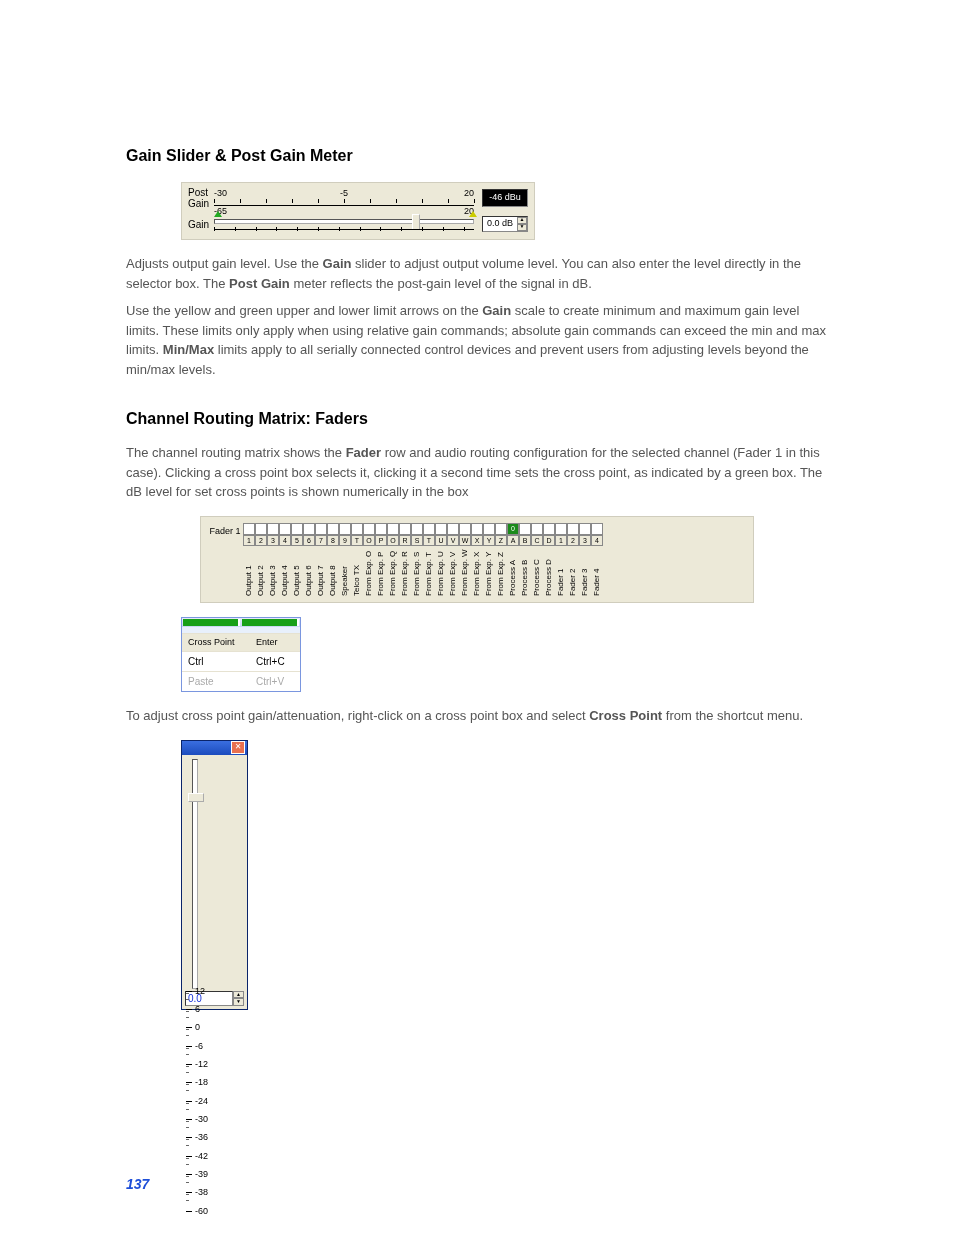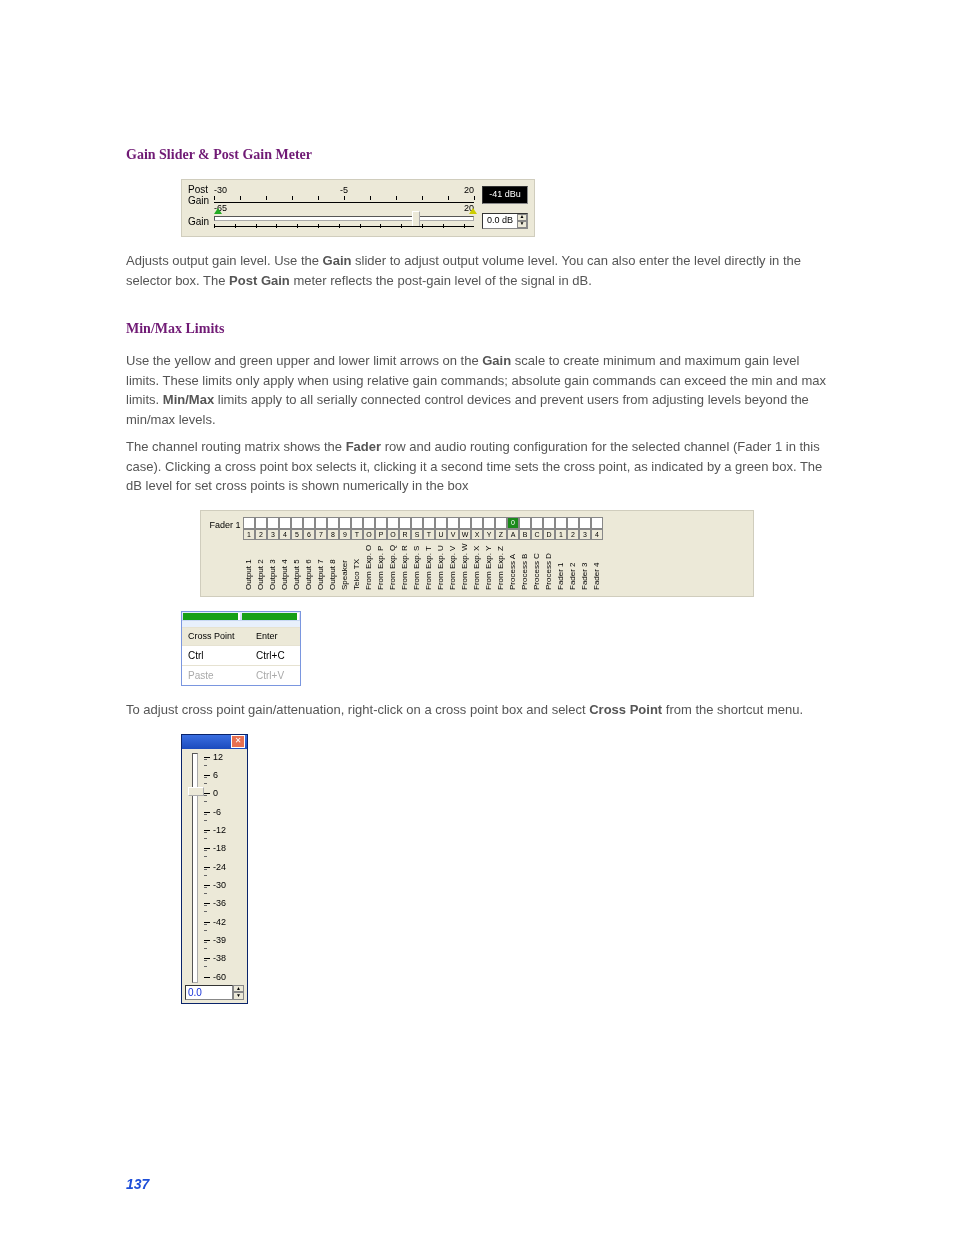--- a/index.html
+++ b/index.html
@@ -12,25 +12,24 @@
     line-height: 1.5;
   }
   .page {
     width: 954px;
     min-height: 1235px;
     box-sizing: border-box;
     padding: 120px 126px 40px 126px;
     position: relative;
   }
   .h2 {
-    color: #701a75;
+    color: #000000;
     font-weight: bold;
-    font-size: 14px;
+    font-size: 16px;
     margin: 28px 0 12px 0;
-    font-family: Liberation Serif, serif;
   }
   .h2.first {
     margin-top: 24px;
   }
   .body-text {
     color: #555;
     margin: 8px 0 8px 0;
   }
   .body-text b {
     color: #555;
@@ -286,20 +285,21 @@
     background: #e87050;
     border: 1px solid #fff;
     color: #fff;
     font-size: 8px;
     line-height: 9px;
     text-align: center;
   }
   .cpa-body {
     display: flex;
     padding: 4px 4px 2px 4px;
+    flex-direction: column;
   }
   .cpa-track-col {
     width: 18px;
     position: relative;
     height: 228px;
     display: flex;
     justify-content: center;
   }
   .cpa-track {
     width: 4px;
@@ -393,21 +393,21 @@
           <div class="scaletick" style="left:20%"></div>
           <div class="scaletick" style="left:30%"></div>
           <div class="scaletick" style="left:40%"></div>
           <div class="scaletick" style="left:50%"></div>
           <div class="scaletick" style="left:60%"></div>
           <div class="scaletick" style="left:70%"></div>
           <div class="scaletick" style="left:80%"></div>
           <div class="scaletick" style="left:90%"></div>
           <div class="scaletick" style="left:100%"></div>
         </div>
-        <div class="meterbox">-41 dBu</div>
+        <div class="meterbox">-46 dBu</div>
       </div>
       <div class="gain-row" style="margin-top:4px;">
         <div class="gain-lbl">Gain</div>
         <div class="gain-scale">
           <span class="scalelab l0" style="top:-8px">-65</span>
           <span class="scalelab l2" style="top:-8px">20</span>
           <div class="slider-track"></div>
           <div class="limit-arrow limit-green" style="left:0%"></div>
           <div class="limit-arrow limit-yellow" style="left:98%"></div>
           <div class="slider-thumb" style="left:76%"></div>
@@ -434,26 +434,26 @@
             </div>
         </div>
       </div>
     </div>
   </div>
 
   <p class="body-text">
     <span>Adjusts output gain level. Use the </span><b>Gain</b><span> slider to adjust output volume level. You can also enter the level directly in the selector box. The </span><b>Post Gain</b><span> meter reflects the post-gain level of the signal in dB.</span>
   </p>
 
-  <div class="h2">Min/Max Limits</div>
 
   <p class="body-text">
     <span>Use the yellow and green upper and lower limit arrows on the </span><b>Gain</b><span> scale to create minimum and maximum gain level limits. These limits only apply when using relative gain commands; absolute gain commands can exceed the min and max limits. </span><b>Min/Max</b><span> limits apply to all serially connected control devices and prevent users from adjusting levels beyond the min/max levels.</span>
   </p>
 
+  <div class="h2">Channel Routing Matrix: Faders</div>
 
   <p class="body-text">
     <span>The channel routing matrix shows the </span><b>Fader</b><span> row and audio routing configuration for the selected channel (Fader 1 in this case). Clicking a cross point box selects it, clicking it a second time sets the cross point, as indicated by a green box. The dB level for set cross points is shown numerically in the box</span>
   </p>
 
   <div class="figure-wrap">
     <div class="matrix-fig">
       <div class="matrix-top">
         <div class="matrix-left-lbl">Fader 1</div>
         <div class="matrix-cells">

